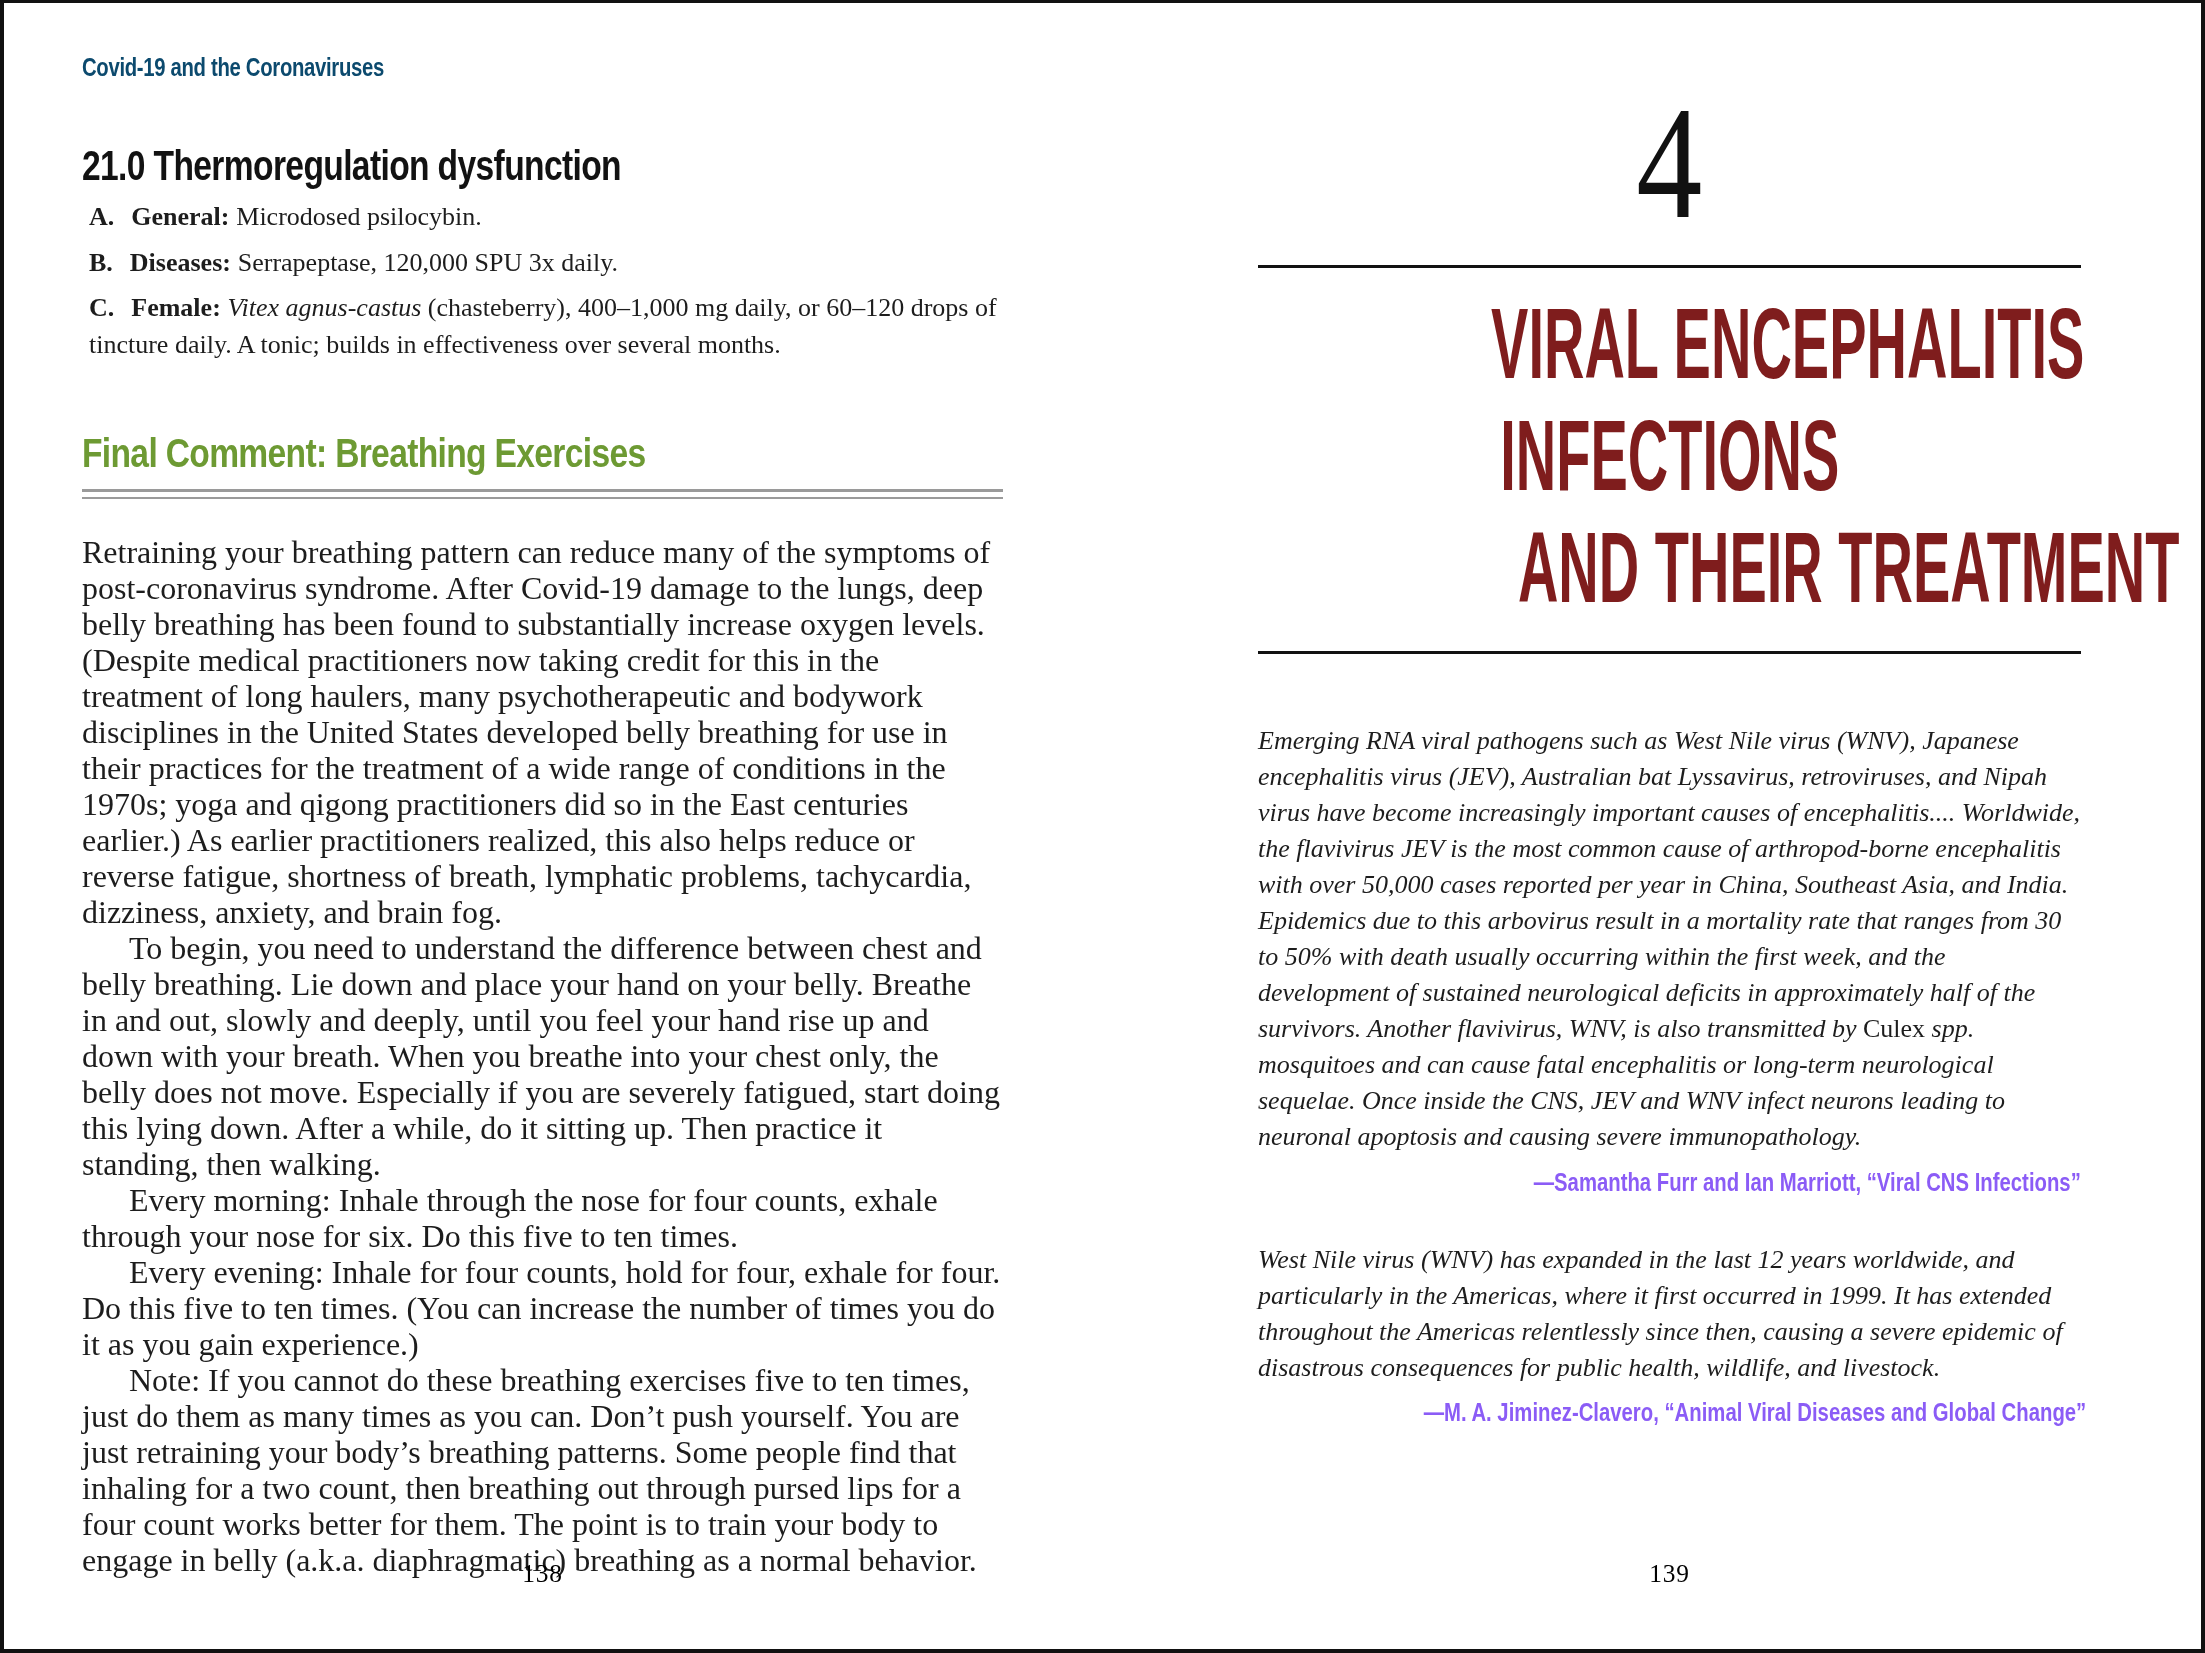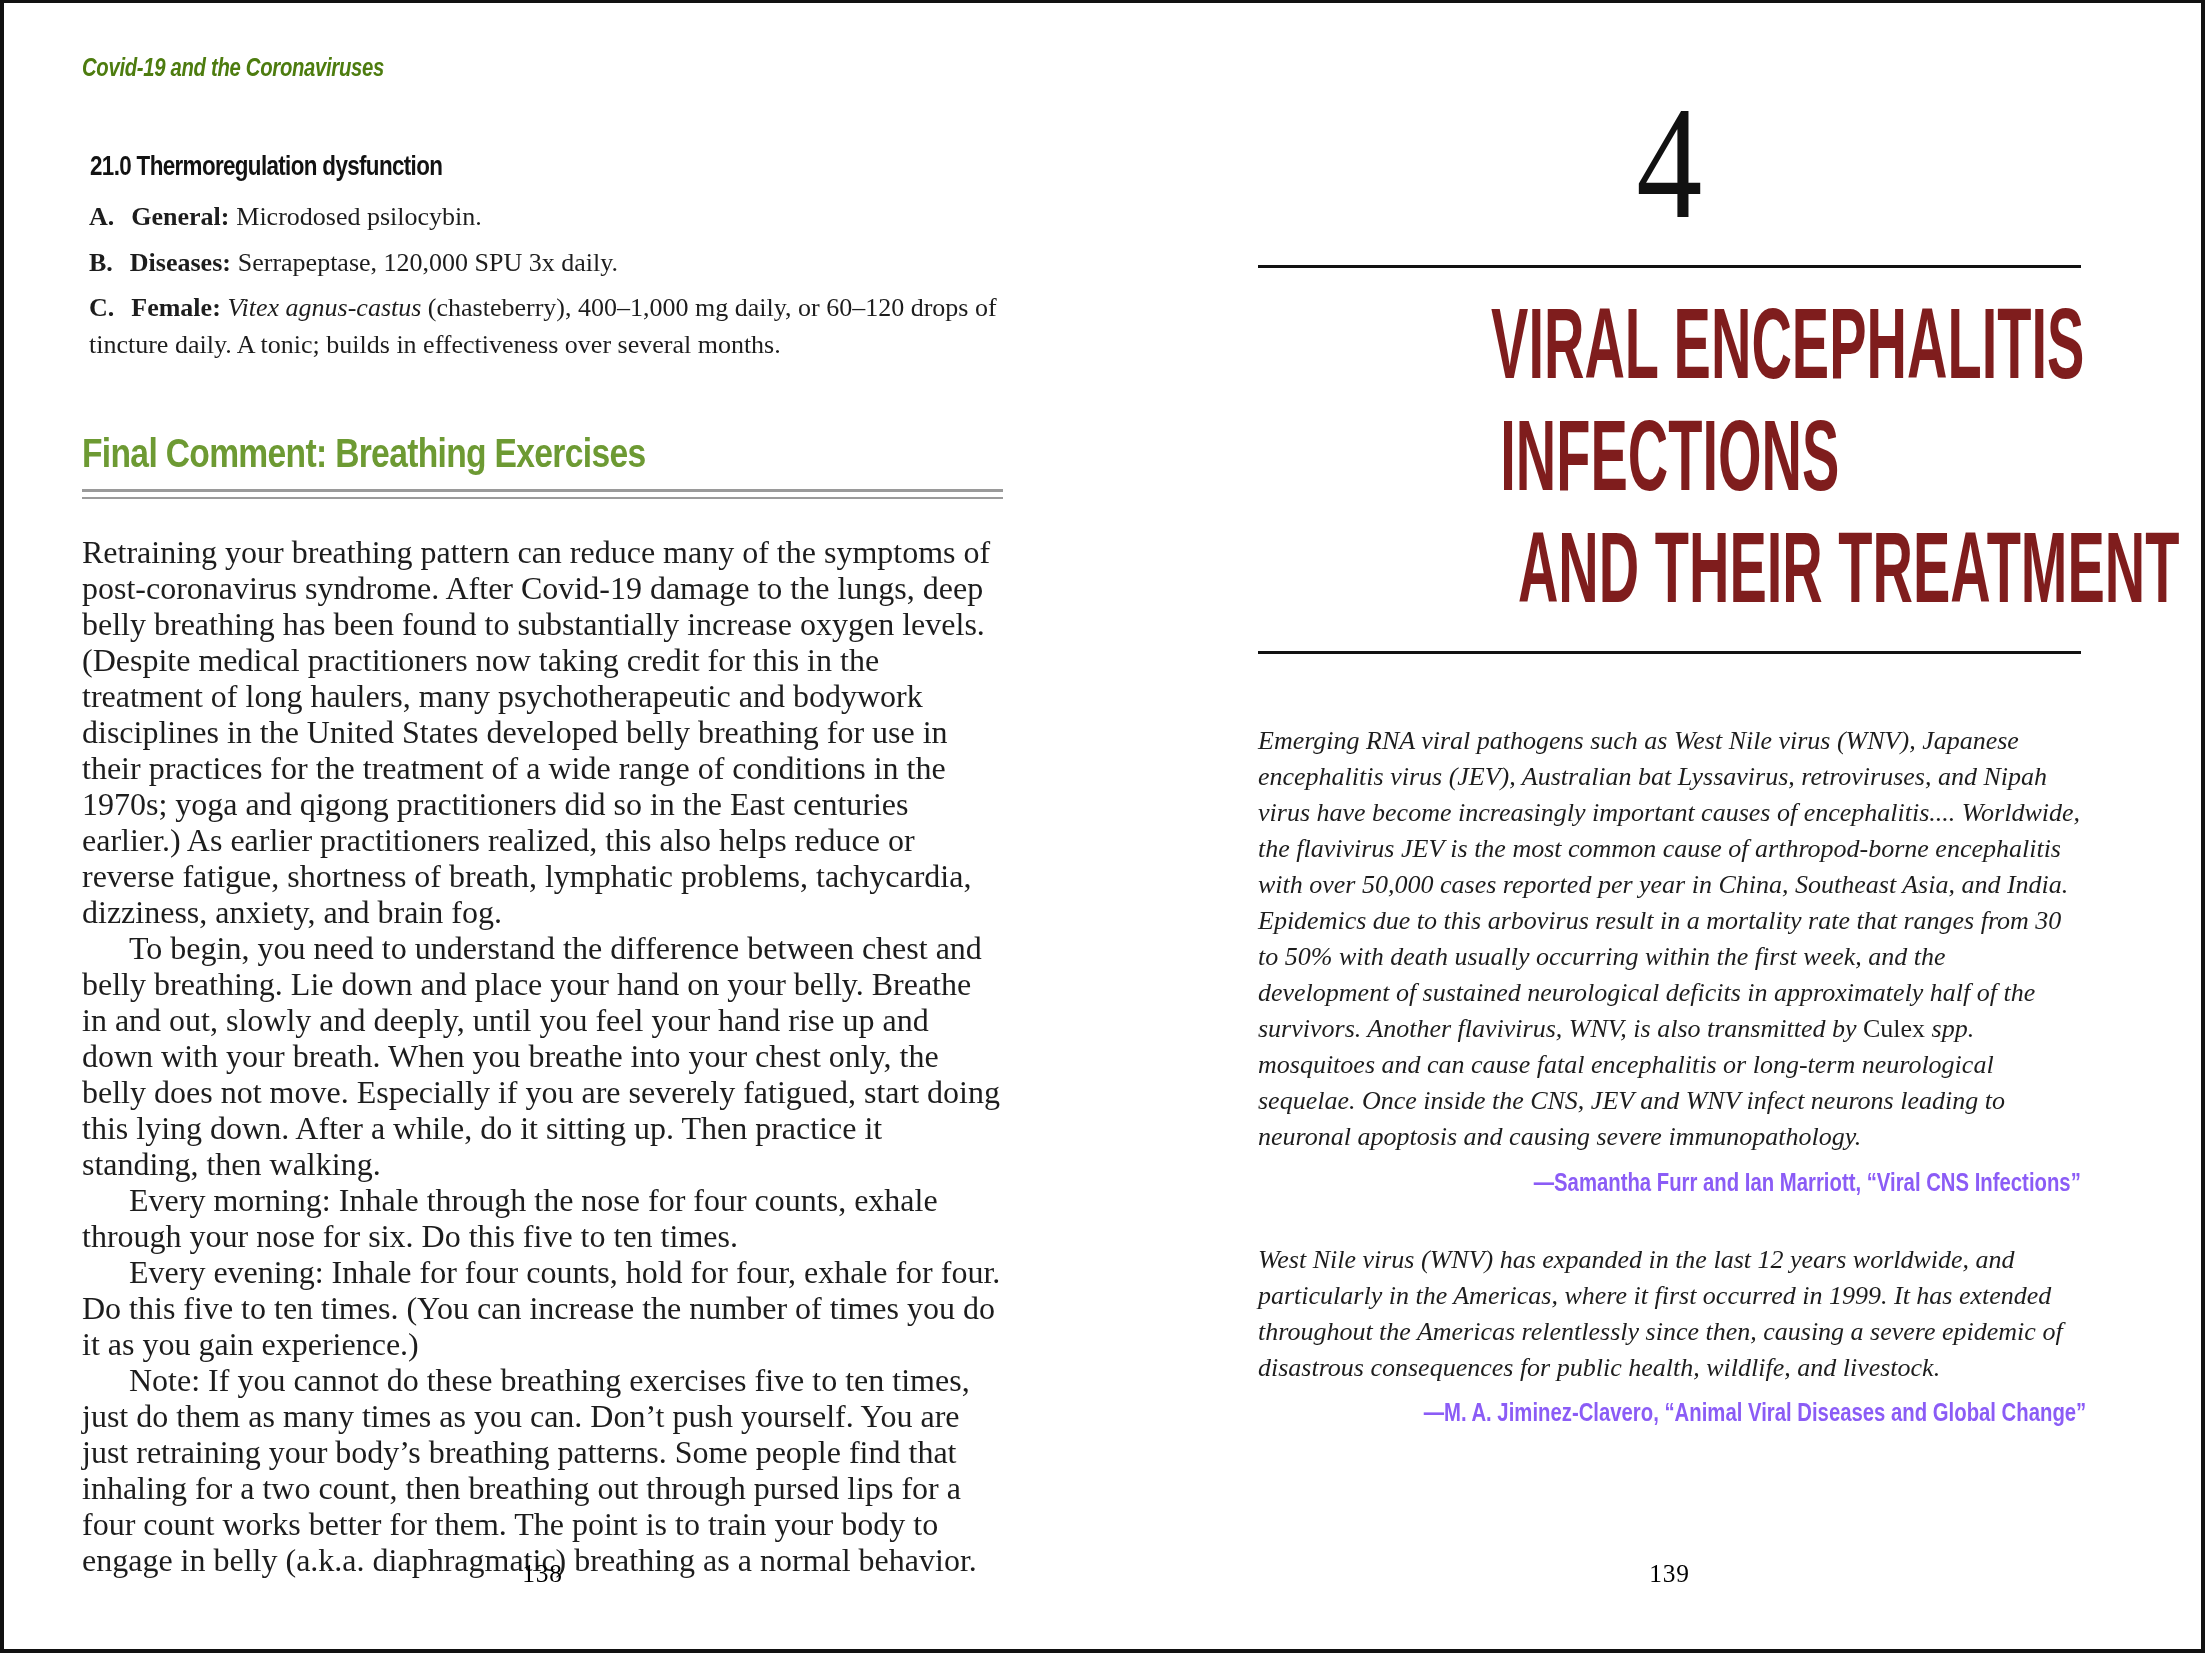--- a/index.html
+++ b/index.html
@@ -12,25 +12,25 @@
   .frame.top{left:0;top:0;width:2205px;height:3.4px;}
   .frame.left{left:0;top:0;width:4.2px;height:1654px;}
   .frame.right{left:2201px;top:0;width:4.2px;height:1654px;}
   .frame.bottom{left:0;top:1649px;width:2205px;height:5.1px;}
 
   .cond{display:inline-block;transform:scaleX(0.80);transform-origin:0 50%;white-space:nowrap;}
 
   
   .left-page{position:absolute;left:82px;top:0;width:921px;}
   .running-head{position:absolute;top:53px;left:0;
-    font-family:"Liberation Sans", sans-serif;font-weight:bold;font-style:italic;
-    font-size:25.4px;letter-spacing:-0.4px;color:#4d7c0f;}
-  .section-heading{position:absolute;top:142px;left:0;margin:8px;
     font-family:"Liberation Sans", sans-serif;font-weight:bold;
-    font-size:28px;letter-spacing:-0.8px;color:#121212;}
+    font-size:25.4px;letter-spacing:-0.4px;color:#0c4a6e;}
+  .section-heading{position:absolute;top:142px;left:0;margin:0;
+    font-family:"Liberation Sans", sans-serif;font-weight:bold;
+    font-size:42px;letter-spacing:-0.8px;color:#121212;}
   .items{position:absolute;top:198px;left:7px;width:921px;
     font-size:26px;line-height:37px;}
   .item{margin:0 0 8.5px 0;}
   .item-label{font-weight:bold;margin-right:17px;}
   .item-term{font-weight:bold;margin-right:6.8px;}
   .item-italic{font-style:italic;}
   .final-heading{position:absolute;top:431px;left:0;margin:0;
     font-family:"Liberation Sans", sans-serif;font-weight:bold;
     font-size:40px;letter-spacing:-0.8px;}
   .final-heading .cond{transform:scaleX(0.84);}

